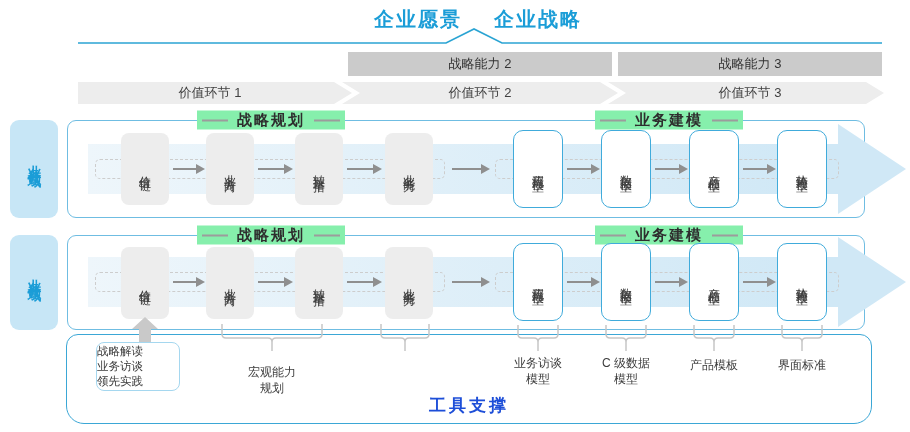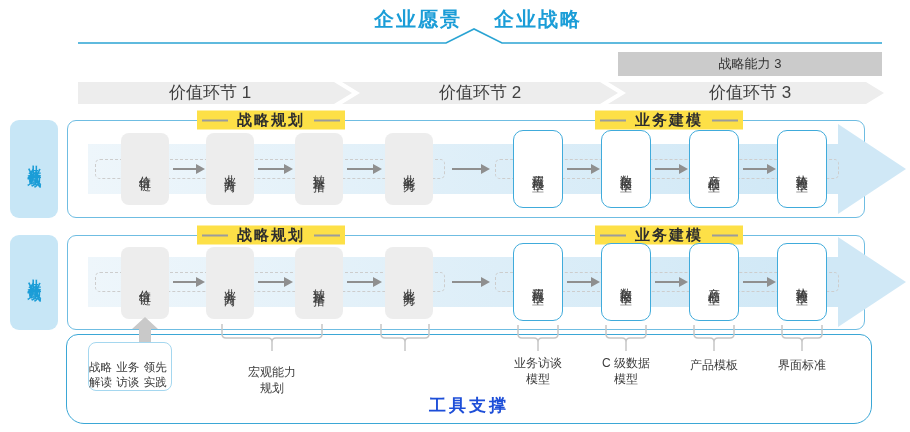--- a/index.html
+++ b/index.html
@@ -8,73 +8,74 @@
     font-family:"Liberation Sans","DejaVu Sans",sans-serif;color:#3a3a3a;
   }
   
   .titles{position:absolute;top:6px;left:0;right:0;padding-left:46px;display:flex;justify-content:center;gap:32px;}
   .titles span{font-size:20px;font-weight:bold;color:#1b9dd7;letter-spacing:2px;}
   
   .bar{position:absolute;top:52px;width:264px;height:24px;background:#cbcbcb;
        text-align:center;line-height:24px;font-size:13px;font-weight:500;color:#333;}
   
   .bandlabel{position:absolute;top:82px;width:264px;height:22px;text-align:center;
-       line-height:22px;font-size:17px;color:#3f3f3f;}
+       line-height:22px;font-size:13px;color:#3f3f3f;}
   
   .side{position:absolute;left:10px;width:48px;background:#c7e6f6;border-radius:9px;
         display:flex;align-items:center;justify-content:center;}
   .side span{writing-mode:vertical-rl;font-size:13.5px;font-weight:bold;color:#1b9dd7;letter-spacing:3px;}
   
   .panel{position:absolute;left:67px;width:798px;border:1px solid #6fbde2;border-radius:9px;background:#fff;box-sizing:border-box;}
   .bigarrow{position:absolute;left:88px;width:818px;height:90px;
     background:linear-gradient(90deg,#eef6fb 0%,#d0e8f6 88%);
     clip-path:polygon(0px 20px,750px 20px,750px 0px,818px 45px,750px 90px,750px 70px,0px 70px);}
   .dashed{position:absolute;height:20px;border:1.5px dashed #cdcdcd;border-radius:5px;box-sizing:border-box;}
-  .chip{position:absolute;transform:translate(-50%,-50%);display:flex;align-items:center;gap:9px;background:#fde047;padding:0 5px;}
+  .chip{position:absolute;transform:translate(-50%,-50%);display:flex;align-items:center;gap:9px;background:#86efac;padding:0 5px;}
   .chip i{display:block;width:26px;height:2px;background:#9c9c9c;}
   .chip span{font-size:15px;font-weight:bold;color:#2e2e2e;letter-spacing:2px;white-space:nowrap;}
   
   .gbox,.bbox{position:absolute;display:flex;align-items:center;justify-content:center;box-sizing:border-box;}
   .gbox{width:48px;height:72px;background:#ededed;border-radius:8px;}
   .bbox{width:50px;height:78px;background:#fff;border:1.5px solid #40abdb;border-radius:10px;}
   .gbox span,.bbox span{writing-mode:vertical-rl;text-orientation:mixed;font-size:12px;color:#3d3d3d;letter-spacing:2px;line-height:1;}
   
   .sarrow{position:absolute;height:2px;background:#8f8f8f;}
   .sarrow::after{content:"";position:absolute;right:-8px;top:-4px;width:0;height:0;
     border-left:9px solid #8f8f8f;border-top:5px solid transparent;border-bottom:5px solid transparent;}
   
   .container{position:absolute;left:66px;top:334px;width:806px;height:90px;box-sizing:border-box;
     border:1.5px solid #3ba7d6;border-radius:12px 12px 18px 18px;}
   .toollabel{position:absolute;left:66px;top:394px;width:806px;text-align:center;
     font-size:17px;font-weight:bold;color:#1d4ed8;letter-spacing:3px;}
   
   .uparrow{position:absolute;left:132px;top:317px;width:26px;height:28px;background:#c9c9c9;
     clip-path:polygon(13px 0px,26px 12px,19px 12px,19px 28px,7px 28px,7px 12px,0px 12px);}
   
-  .inputbox{position:absolute;left:88px;top:342px;width:82px;height:47px;background:#fff;
-    border:1px solid #a5d7ef;border-radius:8px;display:flex;flex-direction:row;
-    align-items:flex-end;justify-content:center;font-size:11.5px;line-height:1.3;color:#3c3c3c;}
+  .inputbox{position:absolute;left:96px;top:342px;width:82px;height:47px;background:#fff;
+    border:1px solid #a5d7ef;border-radius:8px;display:flex;flex-direction:column;
+    align-items:flex-start;justify-content:center;font-size:11.5px;line-height:1.3;color:#3c3c3c;}
   
   .note{position:absolute;transform:translateX(-50%);text-align:center;font-size:12px;line-height:1.35;color:#3c3c3c;white-space:nowrap;}
   svg.deco{position:absolute;pointer-events:none;}
 </style>
 </head>
 <body>
 
 <div class="stage">
 
   <div class="titles">
     <span>企业愿景</span>
     <span>企业战略</span>
   </div>
 
   <svg class="deco" style="left:78px;top:27px" width="804" height="18" viewBox="0 0 804 18">
     <path d="M0 16 H368 L396 2 L424 16 H804" fill="none" stroke="#2ba4d3" stroke-width="1.6"></path>
   </svg>
 
+  <div class="bar" style="left:348px">战略能力 2</div>
   <div class="bar" style="left:618px">战略能力 3</div>
 
   <svg class="deco" style="left:78px;top:82px" width="810" height="22" viewBox="0 0 810 22">
     <path d="M0 0 H256 L274 11 L256 22 H0 Z" fill="#ededed"></path>
     <path d="M264 0 H522 L540 11 L522 22 H264 L282 11 Z" fill="#ededed"></path>
     <path d="M530 0 H788 L806 11 L788 22 H530 L548 11 Z" fill="#ededed"></path>
   </svg>
   <div class="bandlabel" style="left:78px">价值环节 1</div>
   <div class="bandlabel" style="left:348px">价值环节 2</div>
   <div class="bandlabel" style="left:618px">价值环节 3</div>

